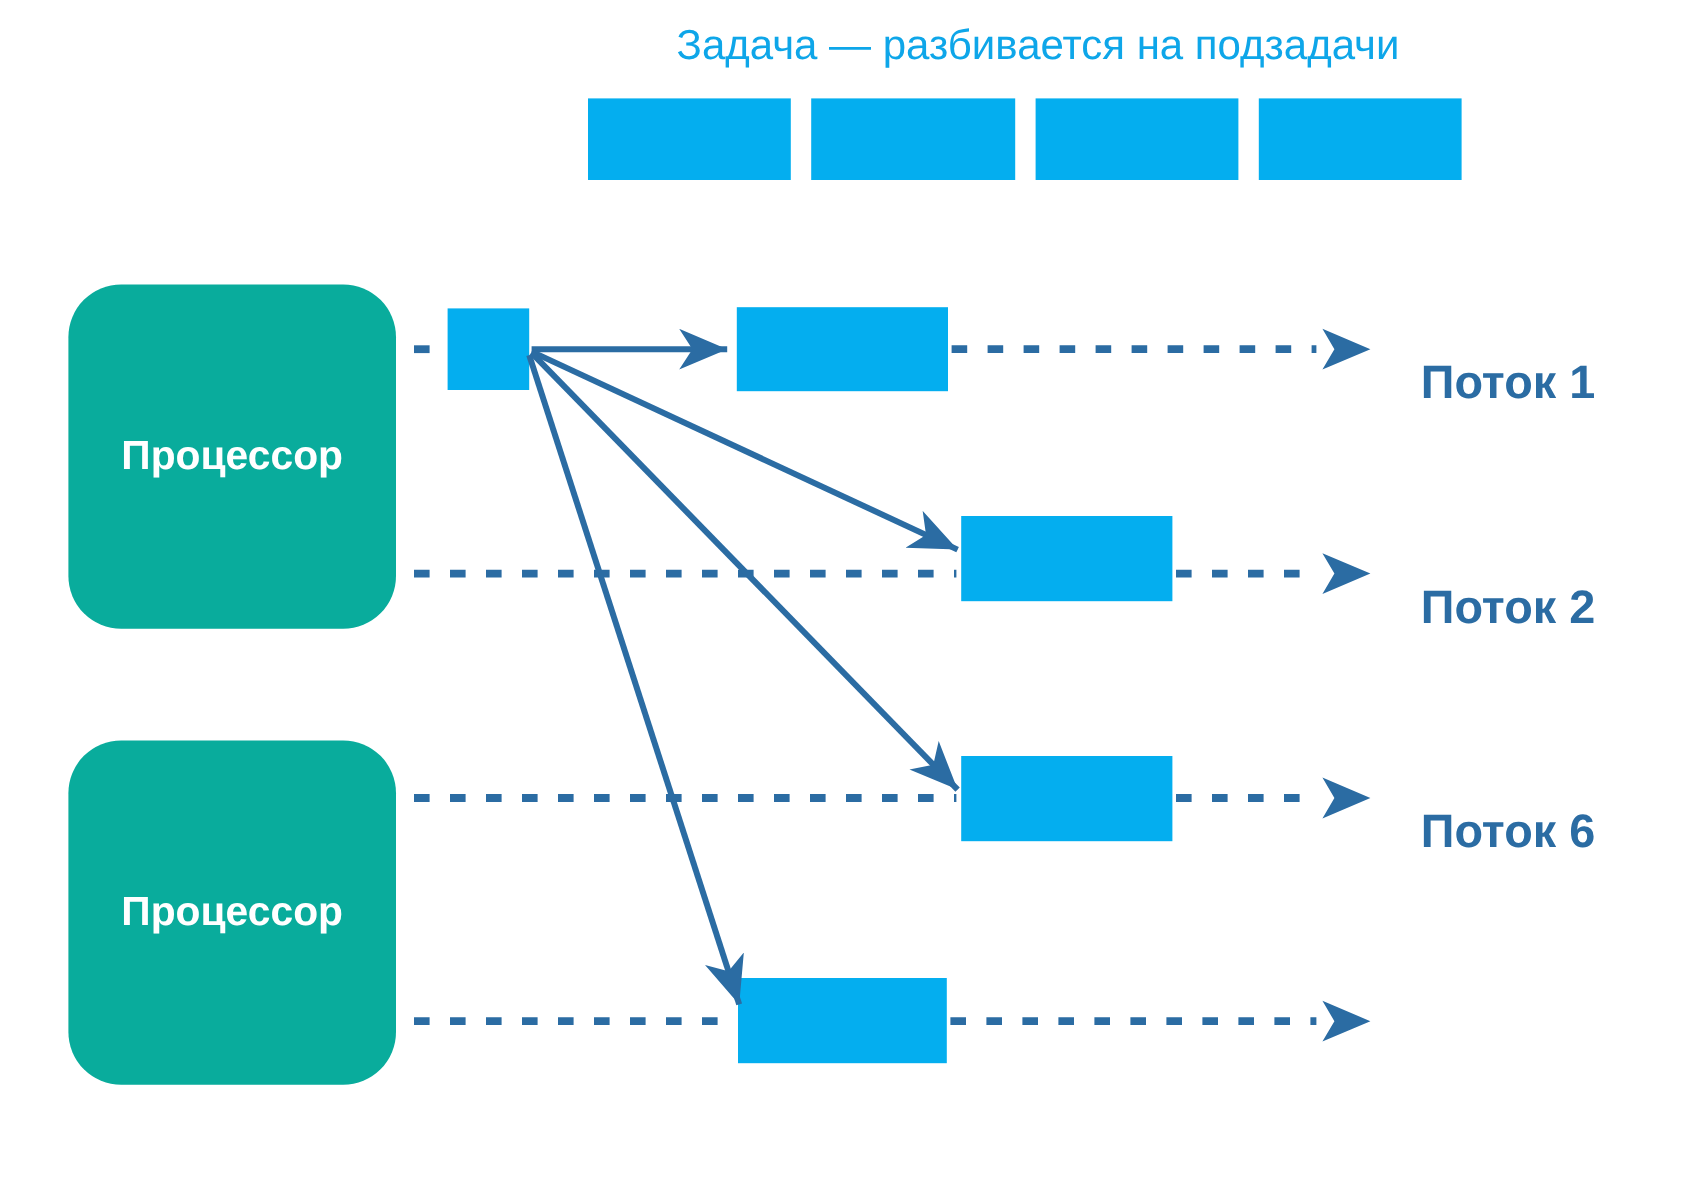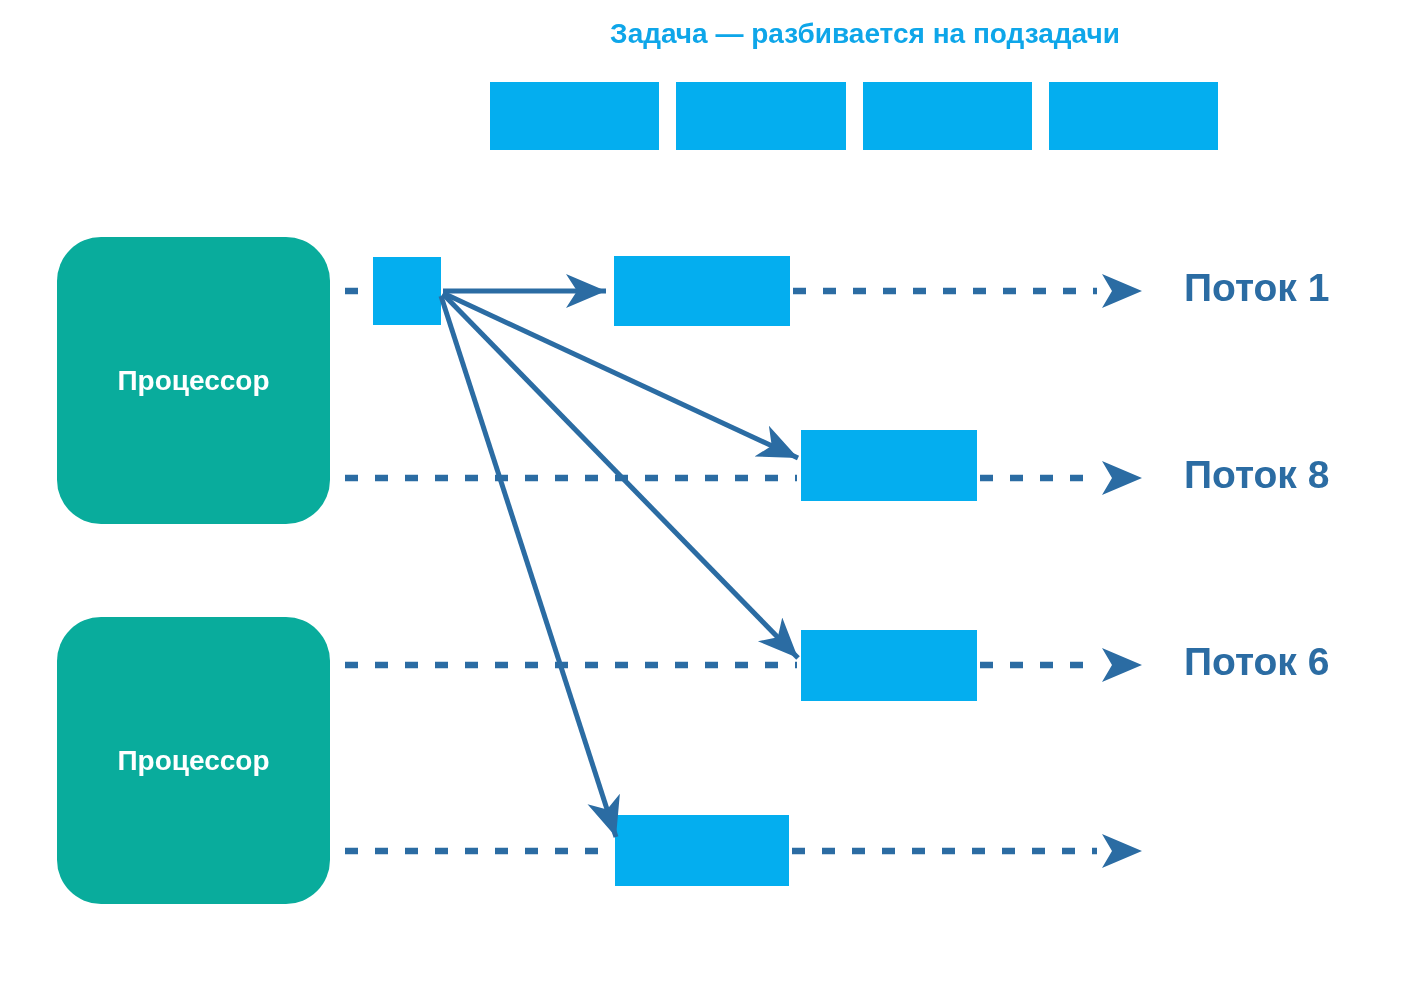--- a/index.html
+++ b/index.html
@@ -20,22 +20,22 @@
     font-family: "Liberation Sans", sans-serif;
     overflow: hidden;
   }
 
   .diagram-title {
     position: absolute;
     left: 450px;
     top: 18px;
     width: 830px;
     text-align: center;
-    font-size: 28px;
-    font-weight: bold;
+    font-size: 35px;
+    font-weight: normal;
     color: var(--title-blue);
     letter-spacing: 0px;
     white-space: nowrap;
   }
 
   .subtask-row {
     position: absolute;
     left: 490px;
     top: 82px;
     width: 728px;
@@ -56,40 +56,41 @@
     background: var(--processor-teal);
     border-radius: 44px;
     display: flex;
     align-items: center;
     justify-content: center;
   }
   .processor-1 { top: 237px; }
   .processor-2 { top: 617px; }
   .processor-label {
     color: var(--processor-text-color);
-    font-size: 28px;
+    font-size: 34px;
     font-weight: bold;
   }
 
   .svg-layer {
     position: absolute;
     left: 0;
     top: 0;
     width: 1418px;
     height: 984px;
   }
 
   .thread-label {
     position: absolute;
     left: 1184px;
     width: 200px;
     font-size: 39px;
     font-weight: bold;
     color: var(--dark-blue);
     white-space: nowrap;
+    margin-top: 32px;
   }
   .thread-label-1 { top: 266px; }
   .thread-label-2 { top: 453px; }
   .thread-label-3 { top: 640px; }
   .thread-label-4 { top: 826px; }
 
   .dashed-line {
     stroke: var(--dark-blue);
     stroke-width: 6.5;
     stroke-dasharray: 13 17;
@@ -155,16 +156,16 @@
     <rect class="task-rect" x="801" y="630" width="176" height="71"></rect>
     <rect class="task-rect" x="615" y="815" width="174" height="71"></rect>
 
     <line class="solid-arrow" x1="443" y1="291" x2="606" y2="291" marker-end="url(#arrowTip)"></line>
     <line class="solid-arrow" x1="443" y1="293" x2="798" y2="458" marker-end="url(#arrowTip)"></line>
     <line class="solid-arrow" x1="443" y1="294" x2="798" y2="658" marker-end="url(#arrowTip)"></line>
     <line class="solid-arrow" x1="441" y1="296" x2="616" y2="837" marker-end="url(#arrowTip)"></line>
   </svg>
 
   <div class="thread-label thread-label-1">Поток 1</div>
-  <div class="thread-label thread-label-2">Поток 8</div>
+  <div class="thread-label thread-label-2">Поток 2</div>
   <div class="thread-label thread-label-3">Поток 6</div>
 
 </div>
 
 </body></html>

